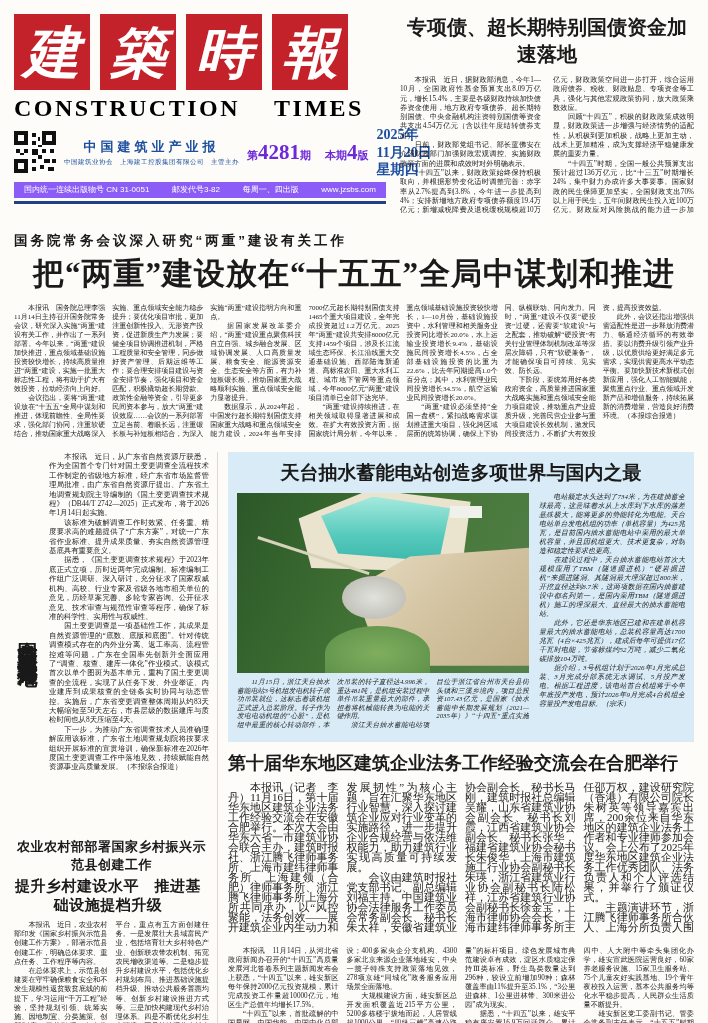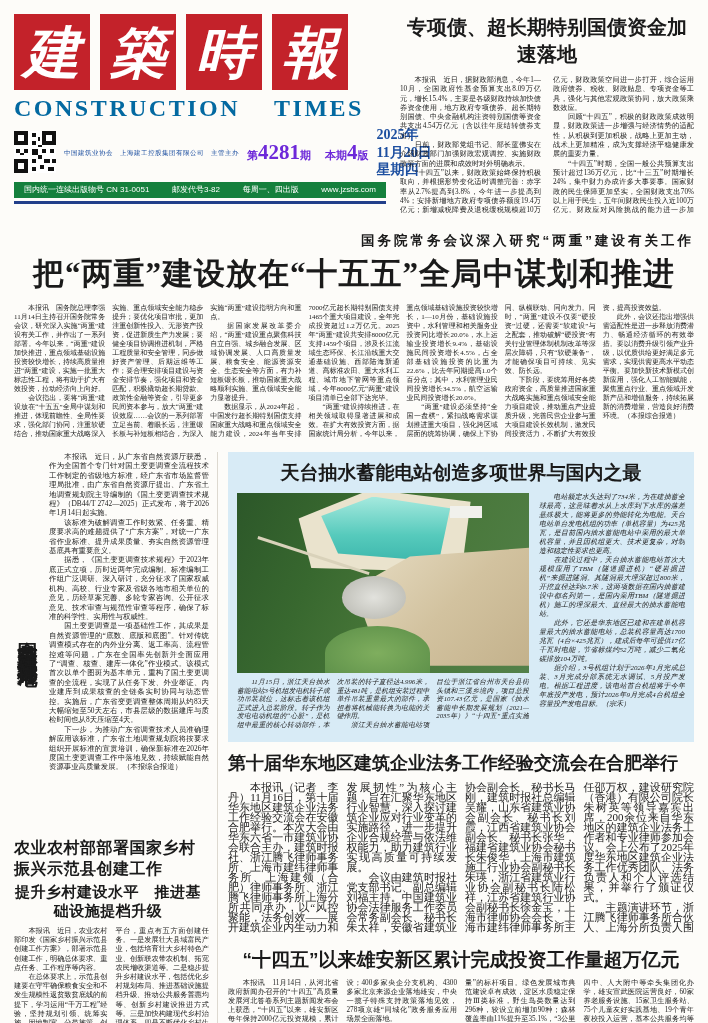--- a/index.html
+++ b/index.html
@@ -6,57 +6,57 @@
   body{background:#e8e6e0;font-family:"Liberation Serif","DejaVu Serif",serif;}
   .page{position:relative;width:708px;height:1023px;margin:0 auto;background:#fdfcf9;
         box-sizing:border-box;padding:8px 14px 0 14px;overflow:hidden;color:#1a1a1a;}
   
   .header{display:grid;grid-template-columns:372px 1fr;column-gap:14px;}
   .logo-row{display:flex;gap:10px;margin-top:6px;}
   .logo-block{width:76px;height:76px;background:#c3222a;color:#fff;display:flex;
               align-items:center;justify-content:center;font-size:56px;font-weight:bold;
               font-family:"DejaVu Serif",serif;font-style:italic;line-height:1;}
   .eng-title{margin-top:5px;font-family:"Liberation Serif",serif;font-weight:bold;
-             font-size:24px;letter-spacing:2.5px;word-spacing:26px;color:#0369a1;white-space:nowrap;}
+             font-size:24px;letter-spacing:2.5px;word-spacing:26px;color:#000000;white-space:nowrap;}
   .info-row{display:flex;align-items:center;margin-top:4px;gap:8px;}
   .qr{width:42px;height:42px;flex:0 0 auto;}
   .paper-meta{flex:1;text-align:center;color:#1d4fa0;}
   .paper-type{font-size:13px;font-weight:bold;letter-spacing:4px;}
   .sponsor{font-size:6.5px;letter-spacing:.5px;margin-top:2px;white-space:nowrap;}
   .issue{color:#6d28d9;white-space:nowrap;}
   .issue .big{font-size:21px;font-weight:bold;font-family:"Liberation Serif",serif;}
   .issue .small{font-size:11px;font-weight:bold;}
   .date-block{color:#1d4fa0;font-size:14px;font-weight:bold;text-align:left;line-height:1.25;white-space:nowrap;}
-  .pub-bar{margin-top:3px;background:#15803d;color:#fff;font-size:8px;height:16px;
+  .pub-bar{margin-top:3px;background:#8b5cf6;color:#fff;font-size:8px;height:16px;
            display:flex;align-items:center;justify-content:space-between;padding:0 10px;
            font-family:"Liberation Sans",sans-serif;white-space:nowrap;}
   .mast-rule{border-bottom:3px solid #223f8a;margin-top:3px;}
   
   .flow{white-space:pre-line;text-align:justify;overflow:hidden;}
   .sans{font-family:"Liberation Sans","DejaVu Sans",sans-serif;}
   
   .tr-article{padding-top:4px;}
   .tr-head{font-size:20px;font-weight:900;text-align:center;letter-spacing:0px;margin:2px 0 8px 0;}
   .tr-body{column-count:2;column-gap:12px;font-size:7.2px;line-height:9.3px;height:146px;}
   
   .main-art{margin-top:10px;}
-  .kicker{text-align:right;font-weight:bold;font-size:13.5px;letter-spacing:3px;}
+  .kicker{text-align:left;font-weight:bold;font-size:13.5px;letter-spacing:3px;}
   .main-head{text-align:center;font-weight:900;font-size:31px;letter-spacing:1px;margin:3px 0 9px 0;
              font-family:"Liberation Serif",serif;}
   .main-body{column-count:7;column-gap:7px;font-size:7px;line-height:9px;height:138px;}
   
   .mid{display:grid;grid-template-columns:204px 1fr;column-gap:10px;margin-top:10px;}
   .left-col{border-right:1px solid #ddd9d0;padding-right:8px;}
   .guotu{display:flex;gap:8px;height:374px;}
   .vtitle{writing-mode:vertical-rl;text-orientation:upright;font-size:20px;font-weight:900;
           line-height:27px;letter-spacing:1.5px;flex:0 0 27px;text-align:center;
           font-family:"Liberation Serif",serif;}
   .guotu-body{font-size:7.4px;line-height:9.4px;height:374px;}
   .xiangcun{margin-top:12px;}
-  .xc-kicker{font-size:16px;font-weight:bold;text-align:left;letter-spacing:.5px;}
+  .xc-kicker{font-size:13px;font-weight:bold;text-align:center;letter-spacing:.5px;}
   .xc-head{font-size:15px;font-weight:900;text-align:center;margin:3px 7px 6px 0;letter-spacing:.5px;}
   .xc-body{column-count:2;column-gap:8px;font-size:7.2px;line-height:9.2px;height:188px;}
   
   .tt-box{background:#d8ebf6;padding:7px 9px 8px 9px;}
   .tt-head{font-size:19px;font-weight:900;text-align:center;margin:1px 0 7px 0;}
   .tt-grid{display:grid;grid-template-columns:1fr 146px;column-gap:10px;}
   .photo{position:relative;height:180px;overflow:hidden;
          background:linear-gradient(115deg,#2c5729 0%,#38682f 30%,#477638 55%,#53814a 100%);}
   .ph-rim{position:absolute;left:18%;top:-2%;width:62%;height:46%;background:#eae3cd;
           clip-path:polygon(5% 35%,45% 0,100% 15%,95% 100%,12% 95%);}
@@ -120,20 +120,21 @@
               <rect x="15" y="14" width="3" height="2"></rect>
               <rect x="19" y="14" width="2" height="2"></rect>
             <rect x="9" y="18" width="2" height="2"></rect>
               <rect x="13" y="17" width="2" height="2"></rect>
               <rect x="17" y="18" width="3" height="2"></rect>
             <rect x="3" y="11" width="2" height="1"></rect>
               <rect x="12" y="7" width="2" height="1"></rect>
           </g>
         </svg>
         <div class="paper-meta">
+          <div class="paper-type sans">中国建筑业产业报</div>
           <div class="sponsor sans">中国建筑业协会　上海建工控股集团有限公司　主管主办</div>
         </div>
         <div class="issue">
           <span class="small">第</span><span class="big">4281</span><span class="small">期</span>
           <span class="small" style="margin-left:10px;">本期</span><span class="big">4</span><span class="small">版</span>
         </div>
         <div class="date-block">
           <div>2025年</div>
           <div>11月20日</div>
           <div>星期四</div>
@@ -220,21 +221,20 @@
 
       <div class="hd-art">
         <div class="hd-head sans">第十届华东地区建筑企业法务工作经验交流会在合肥举行</div>
         <div class="hd-body flow">　　本报讯（记者　李丹）11月16日，第十届华东地区建筑企业法务工作经验交流会在安徽合肥举行。本次大会由华东六省一市建筑业协会联合主办，建筑时报社、浙江腾飞律师事务所、上海市建纬律师事务所、上海建领（合肥）律师事务所、浙江腾飞律师事务所上海分所共同承办，以“风控聚能，法务创效——展开建筑企业内生动力和发展韧性”为核心主题，旨在汇聚华东地区行业智慧，深入探讨建筑企业应对行业变革的实施路径，进一步提升企业合规经营与依法维权能力，助力建筑行业实现高质量可持续发展。
 　　会议由建筑时报社党支部书记、副总编辑刘福主持。中国建筑业协会法律服务工作委员会常务副会长、秘书长朱太祥，安徽省建筑业协会副会长、秘书长马刚，建筑时报社总编辑吴耀，山东省建筑业协会副会长、秘书长刘霞，江西省建筑业协会副会长、秘书长张华，福建省建筑业协会秘书长朱俊华，上海市建筑施工行业协会副秘书长朱瑛，浙江省建筑业行业协会副秘书长陆松祥，江苏省建筑行业协会副秘书长徐金宝，上海市律师协会会长、上海市建纬律师事务所主任邵万权，建设研究院（香港）有限公司院长朱树英等领导嘉宾出席，200余位来自华东地区的建筑企业法务工作者和专业律师参加会议。会上公布了2025年度华东地区建筑企业法务工作优秀团队、法务负责人和个人评选结果，并举行了颁证仪式。
 　　主题演讲环节，浙江腾飞律师事务所合伙人、上海分所负责人围绕建筑企业与实际施工人的三大核心博弈，包括实际施工人身份认定、管理/主管机构的司法认定、工程款归属博弈等展开分享，结合司法解释、典型案例及相关法律依据进行深度解析，为参会者展示了极具实操性的争议解决思路。朱树英针对建设工程招投标领域凸显的行业痛点，强调了开展针对性实务研究的紧迫性，详细分享了招投标流程规范化操作要点及施工企业串通投标纠纷的预防策略。上海市建纬律师事务所刑事部主任系统阐述了强监管背景下的调查机制与处罚趋势，并就企业合规转型与刑事风险防控路径分享了专业见解。
 　　在交流环节中，安徽建工集团控股有限公司、中亿丰建设集团股份有限公司、浙江新建工程设计有限公司等单位嘉宾分别结合自身实践经验，就建筑企业法务风控体系建设、合规管理创新、争议解决实务等议题展开深入交流，为行业法务工作高质量发展提供了多元视角。</div>
       </div>
 
       <div class="xa-art">
-        <div class="xa-head sans">“十四五”以来雄安新区累计完成投资工作量超万亿元</div>
         <div class="xa-body flow">　　本报讯　11月14日，从河北省政府新闻办召开的“十四五”高质量发展河北答卷系列主题新闻发布会上获悉，“十四五”以来，雄安新区每年保持2000亿元投资规模，累计完成投资工作量超10000亿元，地区生产总值年均增长17.5%。
 　　“十四五”以来，首批疏解的中国星网、中国华能、中国中化总部入驻运营，中国矿产总部主体结构封顶，4所高校、2家医院全面建设；400多家央企分支机构、4300多家北京来源企业落地雄安，中央一揽子特殊支持政策落地见效，278项京雄“同城化”政务服务应用场景全面落地。
 　　大规模建设方面，雄安新区总开发面积覆盖近215平方公里，5200多栋楼宇拔地而起，人居管线超1000公里，“四纵三横”高速公路网全面形成，并打造了商务服务中心、国贸中心等一批体现“雄安质量”的标杆项目。绿色发展城市典范建设卓有成效，淀区水质稳定保持Ⅲ类标准，野生鸟类数量达到296种，较设立前增加90种；森林覆盖率由11%提升至35.1%，“3公里进森林、1公里进林带、300米进公园”成为现实。
 　　据悉，“十四五”以来，雄安平稳有序安置16.9万回迁群众，累计建成高品质市场化住房6.26万套，新建中小学和幼儿园105所，北京四中、人大附中等牵头集团化办学，雄安宣武医院运营良好，60家养老服务设施、15家卫生服务站、75个儿童友好实践基地、19个青年夜校投入运营，基本公共服务均等化水平稳步提高，人民群众生活质量不断提升。
 　　雄安新区党工委副书记、管委会常务副主任表示，“十五五”时期是雄安新区拔节成长、实现跨越式发展的关键时期，雄安将高标准高质量推进雄安新区建设现代化城市。（朱涛　李凯洋）</div>
       </div>
     </div>
   </div>
 
 </div>

